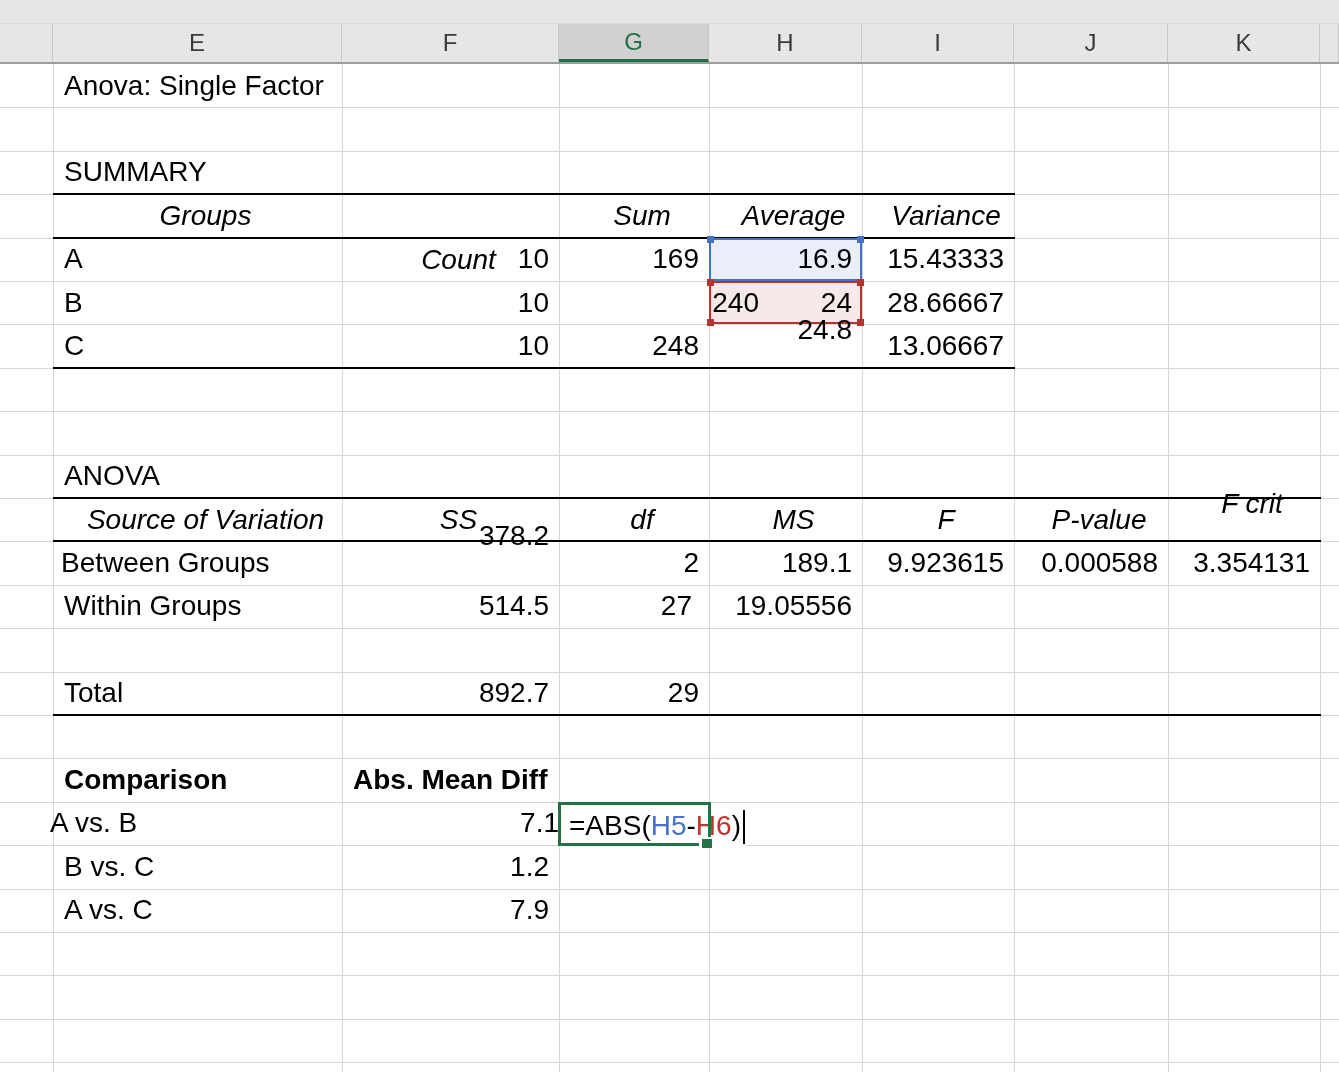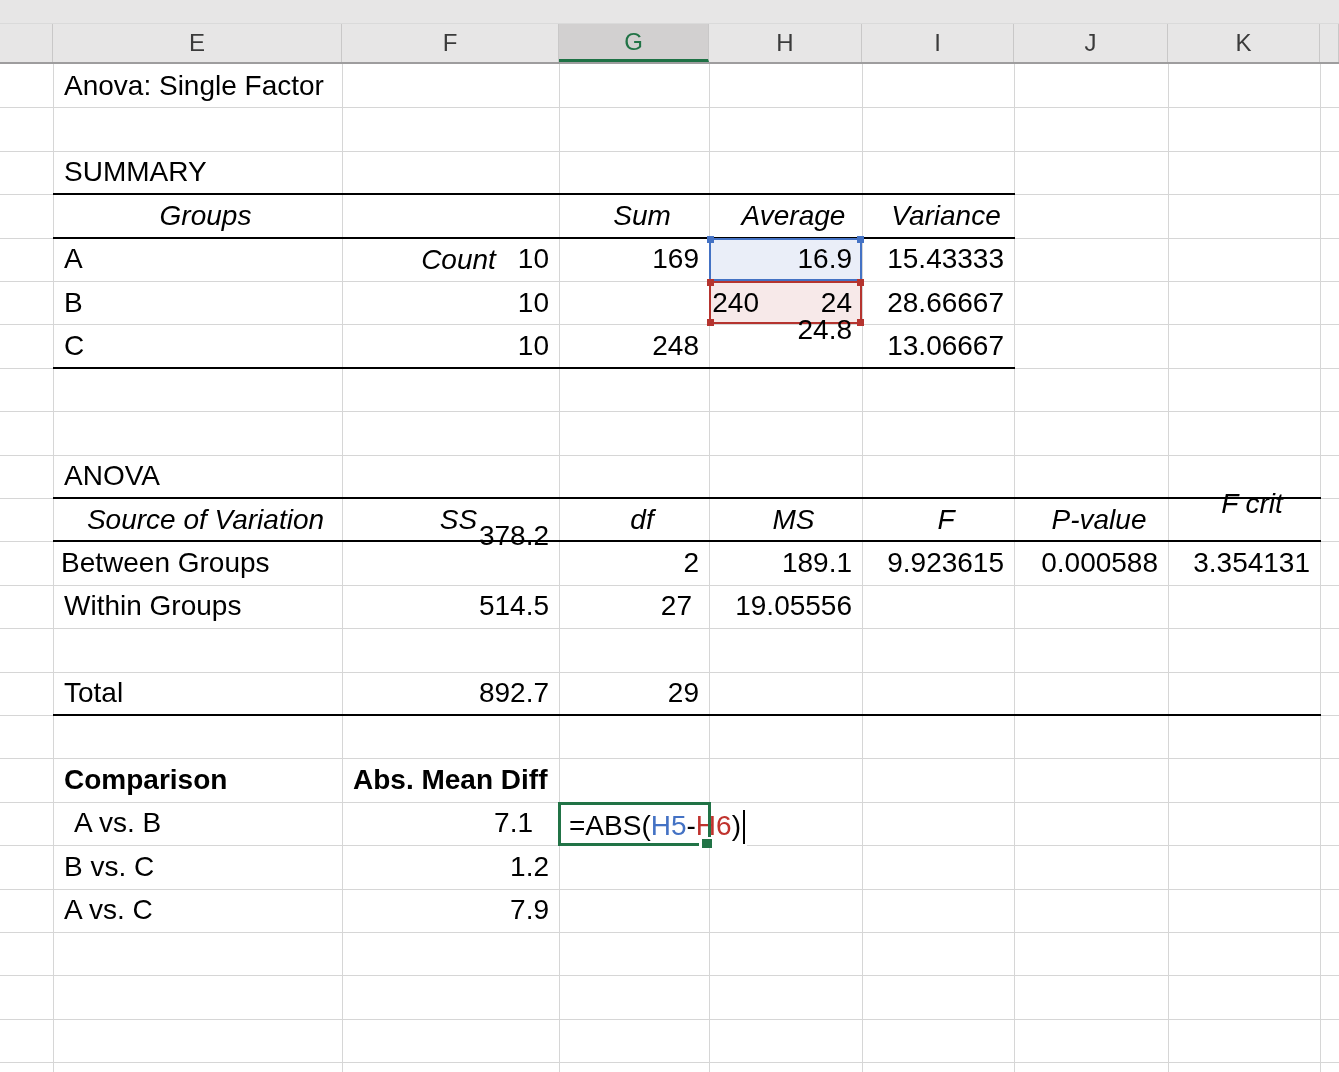--- a/index.html
+++ b/index.html
@@ -170,22 +170,22 @@
       <div class="cell r" style="left: 1168px; top: 541.4px; width: 152px; height: 43.4px;">3.354131</div>
       <div class="cell l" style="left: 53px; top: 584.8px; width: 289px; height: 43.4px;">Within Groups</div>
       <div class="cell r" style="left: 342px; top: 584.8px; width: 217px; height: 43.4px;">514.5</div>
       <div class="cell r" style="left: 536px; top: 584.8px; width: 150px; height: 43.4px; margin-left: 16px;">27</div>
       <div class="cell r" style="left: 709px; top: 584.8px; width: 153px; height: 43.4px;">19.05556</div>
       <div class="cell l" style="left: 53px; top: 671.6px; width: 289px; height: 43.4px;">Total</div>
       <div class="cell r" style="left: 342px; top: 671.6px; width: 217px; height: 43.4px;">892.7</div>
       <div class="cell r" style="left: 559px; top: 671.6px; width: 150px; height: 43.4px;">29</div>
       <div class="cell l b" style="left: 53px; top: 758.4px; width: 289px; height: 43.4px;">Comparison</div>
       <div class="cell l b" style="left: 342px; top: 758.4px; width: 217px; height: 43.4px;">Abs. Mean Diff</div>
-      <div class="cell l" style="left: 63px; top: 801.8px; width: 289px; height: 43.4px;">A vs. B</div>
-      <div class="cell r" style="left: 326px; top: 801.8px; width: 217px; height: 43.4px;">7.1</div>
+      <div class="cell l" style="left: 39px; top: 801.8px; width: 289px; height: 43.4px;">A vs. B</div>
+      <div class="cell r" style="left: 352px; top: 801.8px; width: 217px; height: 43.4px;">7.1</div>
       <div class="cell l" style="left: 53px; top: 845.2px; width: 289px; height: 43.4px;">B vs. C</div>
       <div class="cell r" style="left: 342px; top: 845.2px; width: 217px; height: 43.4px;">1.2</div>
       <div class="cell l" style="left: 53px; top: 888.6px; width: 289px; height: 43.4px;">A vs. C</div>
       <div class="cell r" style="left: 342px; top: 888.6px; width: 217px; height: 43.4px;">7.9</div>
     </div>
   <div id="editorLayer">
       <div class="formula-text" style="left: 562px; top: 804.8px; height: 37.4px;">
         <span style="color: rgb(0, 0, 0);">=ABS(</span>
         <span style="color: rgb(68, 114, 196);">H5</span>
         <span style="color: rgb(0, 0, 0);">-</span>

